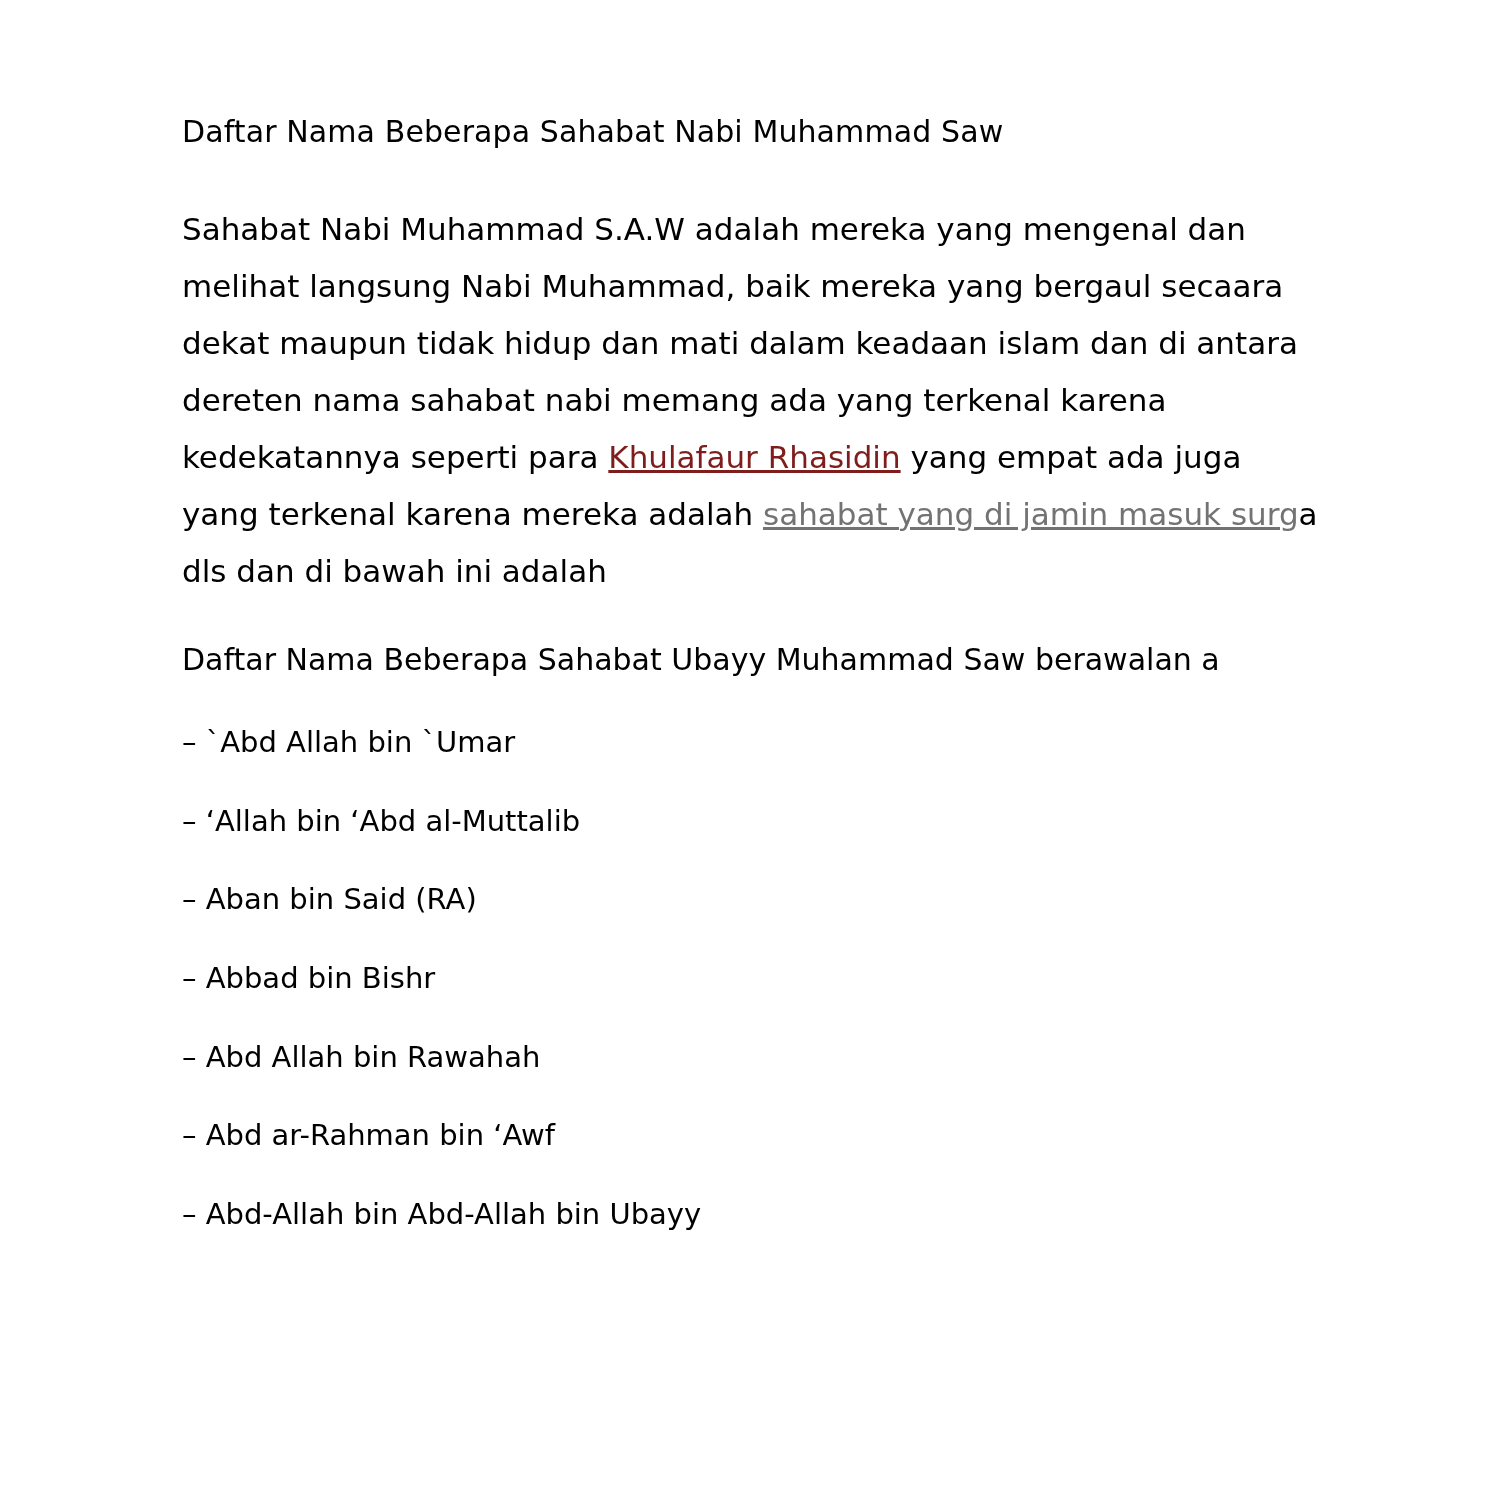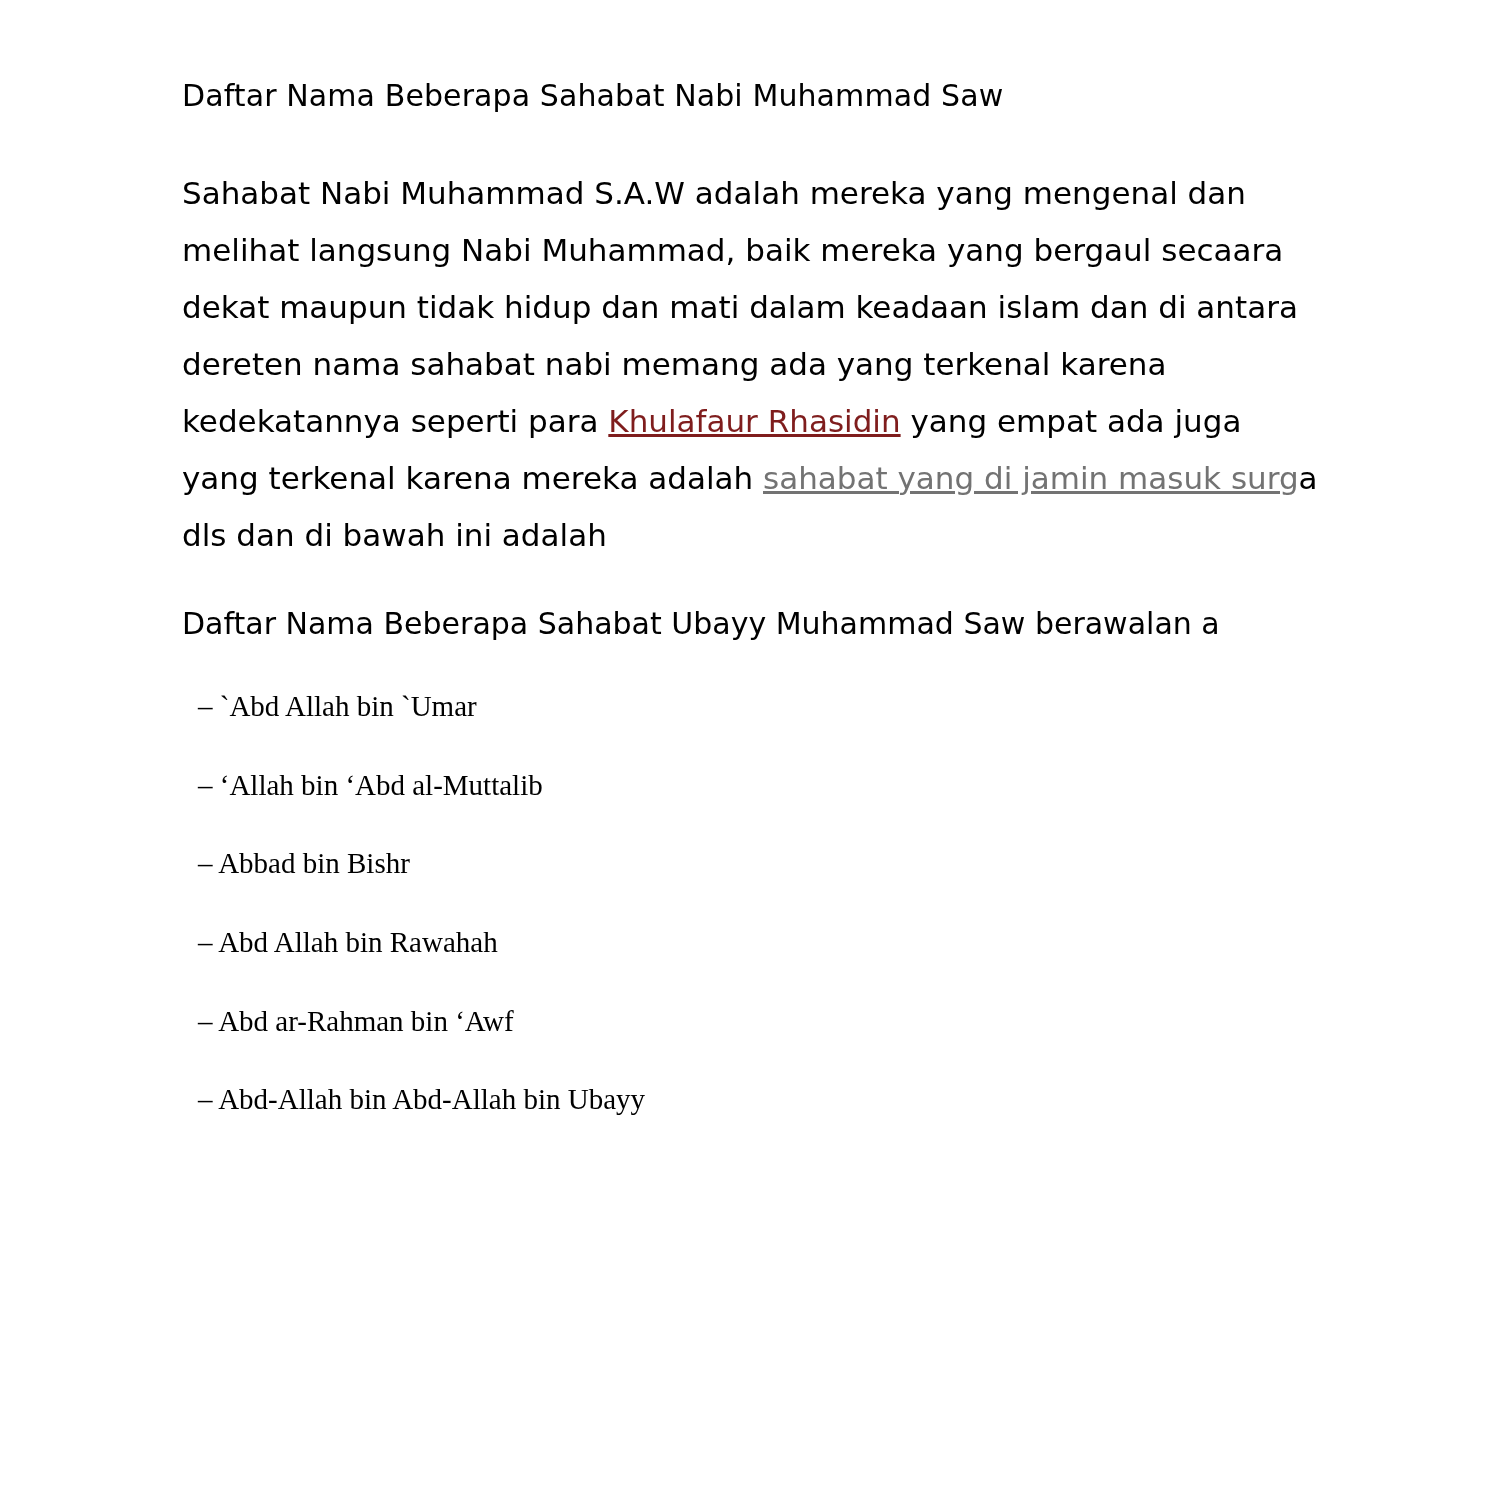--- a/index.html
+++ b/index.html
@@ -13,21 +13,21 @@
     font-family: "DejaVu Sans", "Liberation Sans", sans-serif;
     color: #000000;
     overflow: hidden;
   }
   .page {
     position: relative;
     width: 1500px;
     height: 1500px;
     background: #ffffff;
     box-sizing: border-box;
-    padding: 76px 180px 0 182px;
+    padding: 112px 180px 0 182px;
   }
   .doc-title {
     font-size: 30px;
     line-height: 1.35;
     margin: 0 0 48px 0;
     letter-spacing: 0.1px;
   }
   .para {
     font-size: 31px;
     line-height: 57px;
@@ -44,23 +44,22 @@
     color: #737373;
     text-decoration: underline;
   }
   .section-head {
     font-size: 30px;
     line-height: 1.35;
     margin: 0 0 44px 0;
   }
   .list {
     list-style: none;
-    margin: 16px;
+    margin: 0;
     padding: 0;
-    font-family: Liberation Serif, serif;
   }
   .list-item {
     font-size: 29px;
     line-height: 1.3;
     margin: 0 0 41px 0;
     white-space: pre;
   }
 </style>
 </head>
 <body>
@@ -69,19 +68,20 @@
 
   <p class="doc-title">Daftar Nama Beberapa Sahabat Nabi Muhammad Saw</p>
 
   <p class="para"><span>Sahabat Nabi Muhammad S.A.W  adalah mereka yang mengenal dan melihat langsung Nabi Muhammad, baik mereka yang bergaul secaara dekat maupun tidak hidup dan mati dalam keadaan islam dan di antara dereten nama sahabat nabi memang ada yang terkenal karena kedekatannya seperti para </span><a class="link-bold" href="#">Khulafaur Rhasidin</a><span> yang empat ada juga yang terkenal karena mereka adalah </span><a class="link-plain" href="#">sahabat yang di jamin masuk surg</a><span>a  dls dan di bawah ini adalah</span></p>
 
   <p class="section-head">Daftar Nama Beberapa Sahabat Ubayy Muhammad Saw berawalan a</p>
 
   <ul class="list">
     <li class="list-item">– `Abd Allah bin `Umar</li>
     <li class="list-item">– ‘Allah bin ‘Abd al-Muttalib</li>
+    <li class="list-item">– Aban bin Said (RA)</li>
     <li class="list-item">– Abbad bin Bishr</li>
     <li class="list-item">– Abd Allah bin Rawahah</li>
     <li class="list-item">– Abd ar-Rahman bin ‘Awf</li>
     <li class="list-item">– Abd-Allah bin Abd-Allah bin Ubayy</li>
   </ul>
 
 </div>
 
 </body></html>

